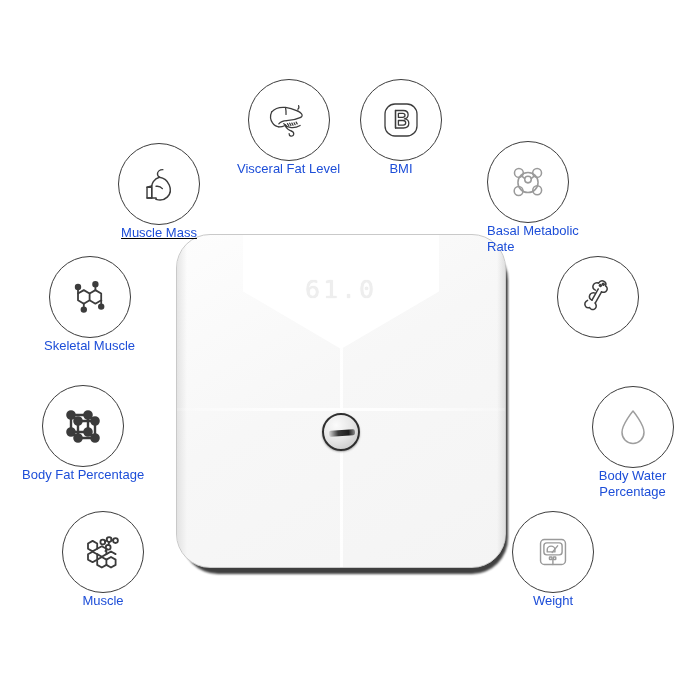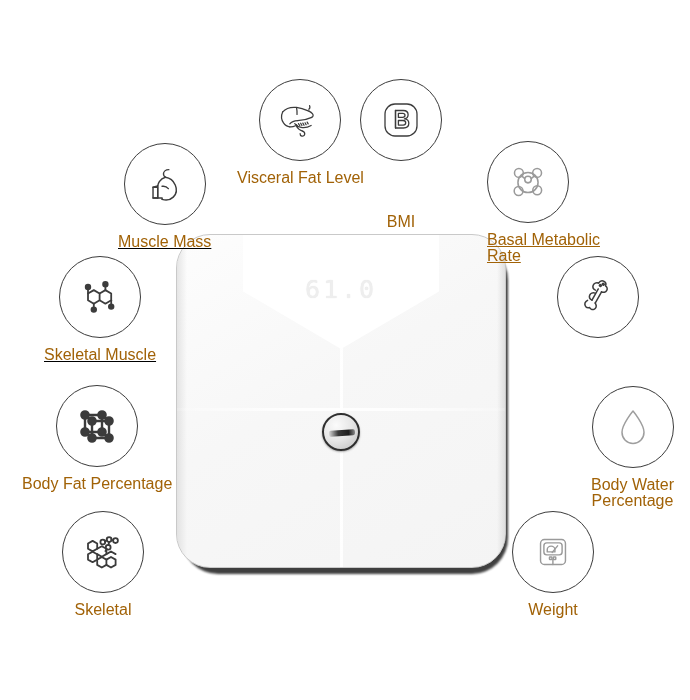--- a/index.html
+++ b/index.html
@@ -143,29 +143,28 @@
     border-radius: 50%;
     border: 1px solid #3c3c3c;
     box-sizing: border-box;
     display: flex;
     align-items: center;
     justify-content: center;
     background: #ffffff;
   }
   .circle svg { display: block; }
   .label {
-    margin-top: 9px;
-    font-size: 16px;
+    font-size: 13px;
     line-height: 16px;
-    color: #a16207;
+    color: #1d4ed8;
     white-space: pre-line;
     font-family: "Liberation Sans", "DejaVu Sans", sans-serif;
   }
   .label.center { text-align: center; }
-  .label.left   { text-align: left; text-decoration: underline; }
+  .label.left   { text-align: left; }
   .node.centered { display: flex; flex-direction: column; align-items: center; }
   .node.lefted   { display: flex; flex-direction: column; align-items: flex-start; }
 </style>
 </head>
 <body>
 
 <div id="stage">
 
   <div class="scale-wrap">
     <div class="scale-shadow"></div>
@@ -216,21 +215,21 @@
           <path d="M24.4 28.8l1.4 2.2"></path>
       <path d="M26.7 28.4l1.3 2.3"></path>
           <path d="M29 28.3l1.2 2.2"></path>
       <path d="M31.3 27.9l1.1 2"></path>
           <path d="M33.5 27.2l1 1.8"></path>
       <path d="M22.4 12.2c.4 2 .6 4.4 .5 7"></path>
     </svg>
       </div>
       <div class="label center">Visceral Fat Level</div>
     </div>
-    <div class="node centered" style="left: 360px; top: 79px; gap: 44px;">
+    <div class="node centered" style="left: 360px; top: 79px;">
       <div class="circle">
     <svg width="50" height="50" viewBox="0 0 50 50" fill="none" stroke="#3c3c3c" stroke-width="1.3" stroke-linejoin="round" stroke-linecap="round">
       <rect x="9" y="9" width="32" height="32" rx="10"></rect>
       <path d="M19.5 15.5h7.8c2.9 0 4.8 1.7 4.8 4.2 0 2.2-1.5 3.8-3.7 4.1 2.6 .2 4.4 2 4.4 4.5 0 2.8-2.1 4.7-5.3 4.7h-8z"></path>
       <path d="M19.5 15.5v17.5"></path>
       <path d="M22.4 18.3h4.3c1.4 0 2.3 .8 2.3 2s-.9 2.1-2.3 2.1h-4.3z"></path>
       <path d="M22.4 25.5h4.7c1.6 0 2.6 1 2.6 2.3 0 1.4-1 2.3-2.6 2.3h-4.7z"></path>
     </svg>
       </div>
       <div class="label center">BMI</div>
@@ -244,21 +243,21 @@
       <circle cx="33.5" cy="14.5" r="4.6"></circle>
       <circle cx="14.2" cy="33.4" r="4.6"></circle>
       <circle cx="33.6" cy="32.6" r="4.6"></circle>
       <path d="M17.6 17.8 20.4 20.2"></path>
       <path d="M30.4 17.8 27.6 20.2"></path>
     </svg>
       </div>
       <div class="label left">Basal Metabolic
 Rate</div>
     </div>
-    <div class="node centered" style="left: 44px; top: 256px; text-decoration: underline;">
+    <div class="node centered" style="left: 44px; top: 256px;">
       <div class="circle">
     <svg width="50" height="50" viewBox="0 0 50 50" fill="none" stroke="#3c3c3c" stroke-width="1.8" stroke-linejoin="round" stroke-linecap="round">
       <path d="M13 21.5 18.8 18.1 24.6 21.5 24.6 28.3 18.8 31.7 13 28.3z"></path>
       <path d="M24.6 21.5 30.4 18.1 36.2 21.5 36.2 28.3 30.4 31.7 24.6 28.3"></path>
       <circle cx="13" cy="15" r="2.3" fill="#3c3c3c"></circle>
       <path d="M13 21.5 13 17.3"></path>
       <circle cx="18.8" cy="37.6" r="2.3" fill="#3c3c3c"></circle>
       <path d="M18.8 31.7 18.8 35.3"></path>
       <circle cx="30.4" cy="12.2" r="2.3" fill="#3c3c3c"></circle>
       <path d="M30.4 18.1 30.4 14.5"></path>
@@ -322,21 +321,21 @@
       <circle cx="24.8" cy="14.1" r="2.4"></circle>
       <circle cx="31.1" cy="11.6" r="2.4"></circle>
       <circle cx="37.5" cy="12.6" r="2.4"></circle>
       <circle cx="30.2" cy="19.3" r="2.4"></circle>
       <path d="M26.9 13.3 29 12.2"></path>
       <path d="M33.3 11.9 35.2 12.3"></path>
       <path d="M31.2 14 30.4 17"></path>
       <path d="M28.8 21.3 27.4 23"></path>
     </svg>
       </div>
-      <div class="label center">Skeletal</div>
+      <div class="label center">Muscle</div>
     </div>
     <div class="node centered" style="left: 512px; top: 511px;">
       <div class="circle">
     <svg width="46" height="46" viewBox="0 0 48 48" fill="none" stroke="#9a9a9a" stroke-width="1.5" stroke-linejoin="round" stroke-linecap="round">
       <rect x="11" y="11" width="26" height="26" rx="4"></rect>
       <rect x="14.5" y="14.5" width="19" height="12.5" rx="3"></rect>
       <path d="M18 21.5c0-2 1.8-3.6 4-3.6s4 1.6 4 3.6v2.4h-8z"></path>
       <path d="M28.8 17.6 23.2 24.4"></path>
       <rect x="20.3" y="29.2" width="2.6" height="2.6" rx=".6"></rect>
       <rect x="24.3" y="29.2" width="2.6" height="2.6" rx=".6"></rect>

